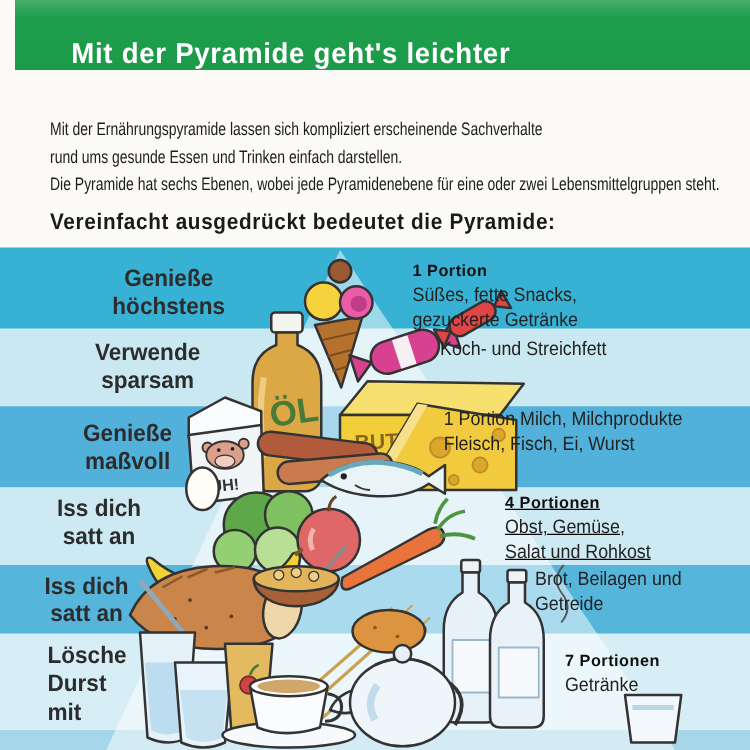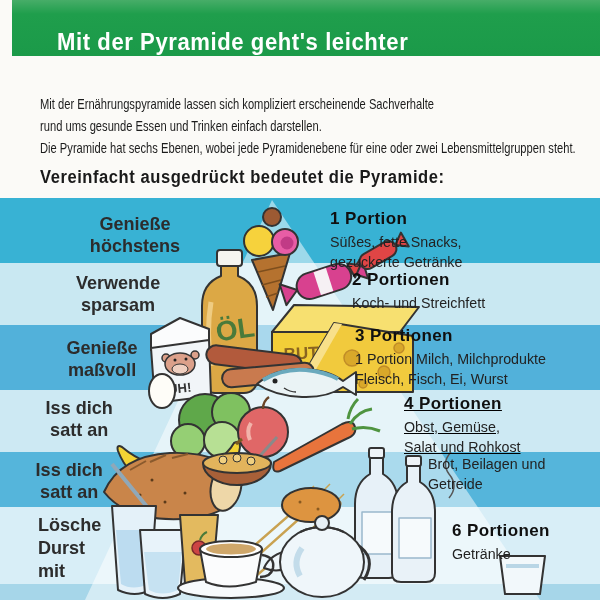--- a/index.html
+++ b/index.html
@@ -35,21 +35,21 @@
   .advice{font-size:19px;font-weight:bold;color:#2c2c2c;line-height:22px;
           text-align:center;transform:scaleX(.95);transform-origin:left;}
   .a1{left:78px;top:213px;width:120px;}
   .a2{left:62px;top:272px;width:118px;}
   .a3{left:46px;top:337px;width:118px;}
   .a4{left:26px;top:397px;width:112px;}
   .a5{left:16px;top:459px;width:112px;}
   .a6{left:38px;top:513px;width:110px;text-align:left;line-height:23px;}
 
   
-  .portion .count{font-size:17px;font-weight:bold;color:#101010;letter-spacing:.4px;
+  .portion .count{font-size:13px;font-weight:bold;color:#101010;letter-spacing:.4px;
                   white-space:nowrap;margin-bottom:3px;}
   .portion .desc{font-size:15.5px;color:#222222;line-height:20px;white-space:nowrap;
                  transform:scaleX(.92);transform-origin:left;}
   .p1{left:330px;top:209px;}
   .p2{left:352px;top:270px;}
   .p3{left:355px;top:326px;}
   .p4{left:404px;top:394px;text-decoration:underline;}
   .p5{left:428px;top:454px;}
   .p6{left:452px;top:521px;}
 </style>
@@ -275,33 +275,31 @@
   <div>Durst</div>
   <div>mit</div>
 </div>
 
 <div class="abs portion p1">
   <div class="count">1 Portion</div>
   <div class="desc">Süßes, fette Snacks,</div>
   <div class="desc">gezuckerte Getränke</div>
 </div>
 <div class="abs portion p2">
-  <div class="count">2 Portionen</div>
   <div class="desc">Koch- und Streichfett</div>
 </div>
 <div class="abs portion p3">
-  <div class="count">3 Portionen</div>
   <div class="desc">1 Portion Milch, Milchprodukte</div>
   <div class="desc">Fleisch, Fisch, Ei, Wurst</div>
 </div>
 <div class="abs portion p4">
   <div class="count">4 Portionen</div>
   <div class="desc">Obst, Gemüse,</div>
   <div class="desc">Salat und Rohkost</div>
 </div>
 <div class="abs portion p5">
   <div class="desc">Brot, Beilagen und</div>
   <div class="desc">Getreide</div>
 </div>
 <div class="abs portion p6">
-  <div class="count">6 Portionen</div>
+  <div class="count">7 Portionen</div>
   <div class="desc">Getränke</div>
 </div>
 
 </body></html>

